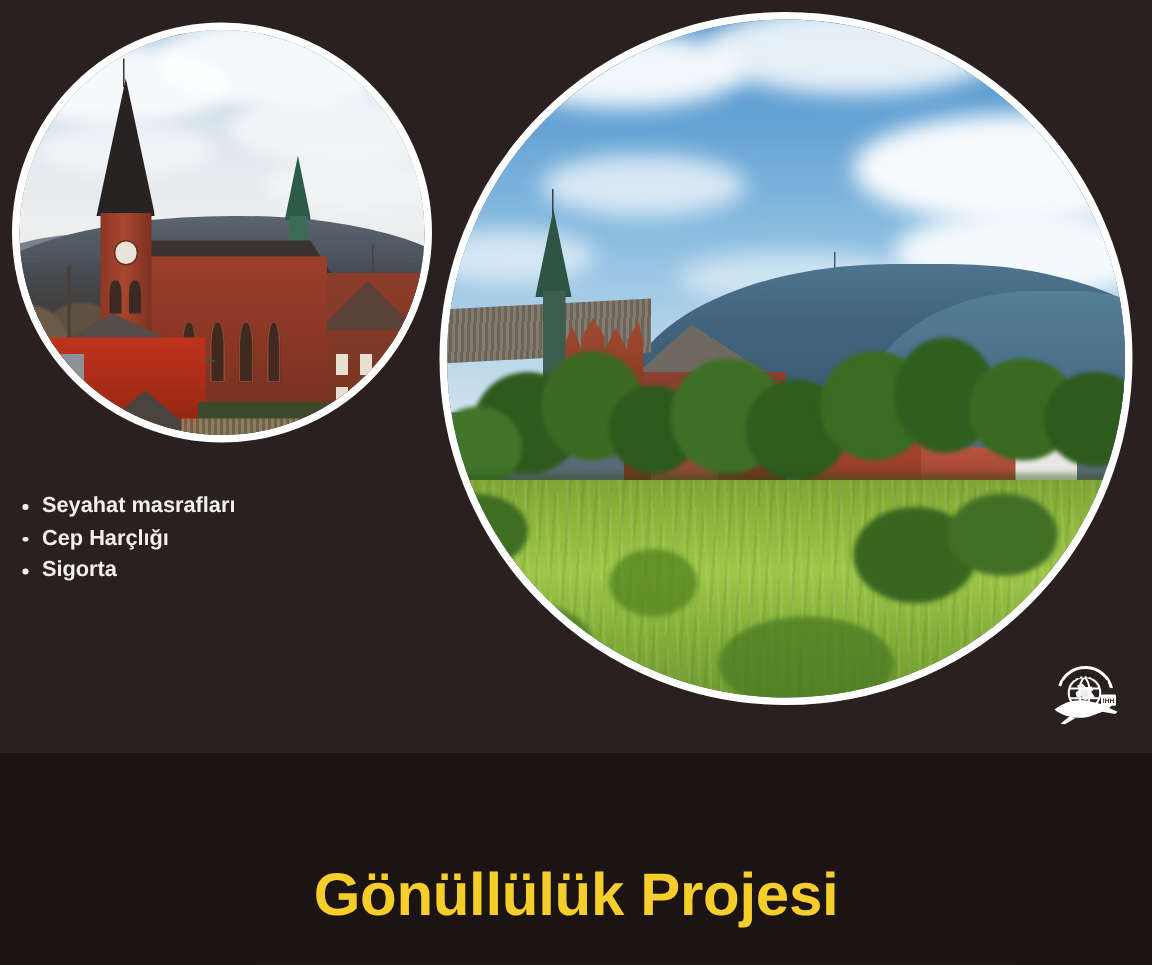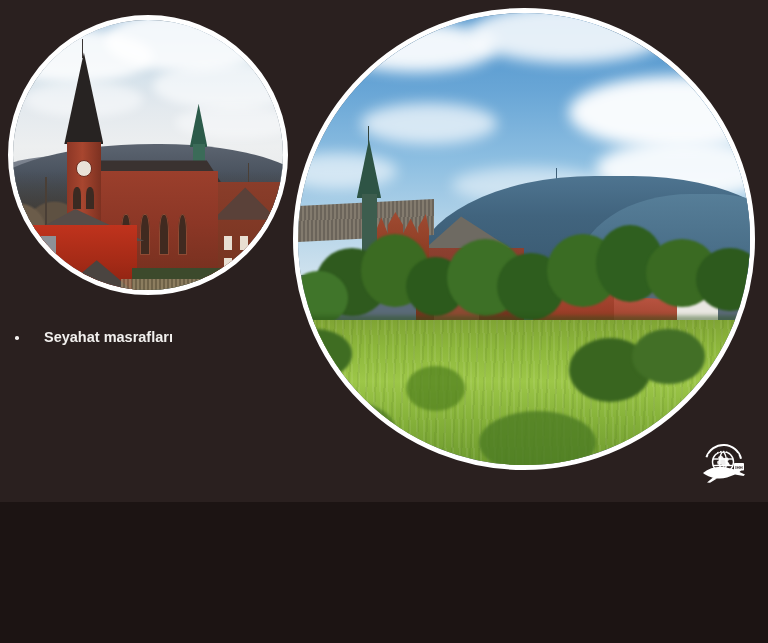--- a/index.html
+++ b/index.html
@@ -399,21 +399,21 @@
   .costs-list {
     list-style:none;
     margin:0; padding:0;
   }
   .costs-list li {
     position:relative;
     color:#F2F0EE;
     font-size:14.5px;
     font-weight:bold;
     line-height:21.5px;
-    padding-left:44px;
+    padding-left:28px;
     white-space:nowrap;
   }
   .costs-list li .bullet {
     position:absolute;
     left:15px; top:9px;
     width:3.6px; height:3.6px;
     border-radius:50%;
     background:#F2F0EE;
   }
 
@@ -595,17 +595,26 @@
       </g>
     </svg>
   </div>
 
   <div class="costs">
     <ul class="costs-list">
       <li>
         <span class="bullet"></span>
         <span>Seyahat masrafları</span>
       </li>
+      <li>
+        <span class="bullet"></span>
+        <span>Cep Harçlığı</span>
+      </li>
+      <li>
+        <span class="bullet"></span>
+        <span>Sigorta</span>
+      </li>
     </ul>
   </div>
 
+  <div class="title-sub">Gönüllülük Projesi</div>
 
 </div>
 
 </body></html>

